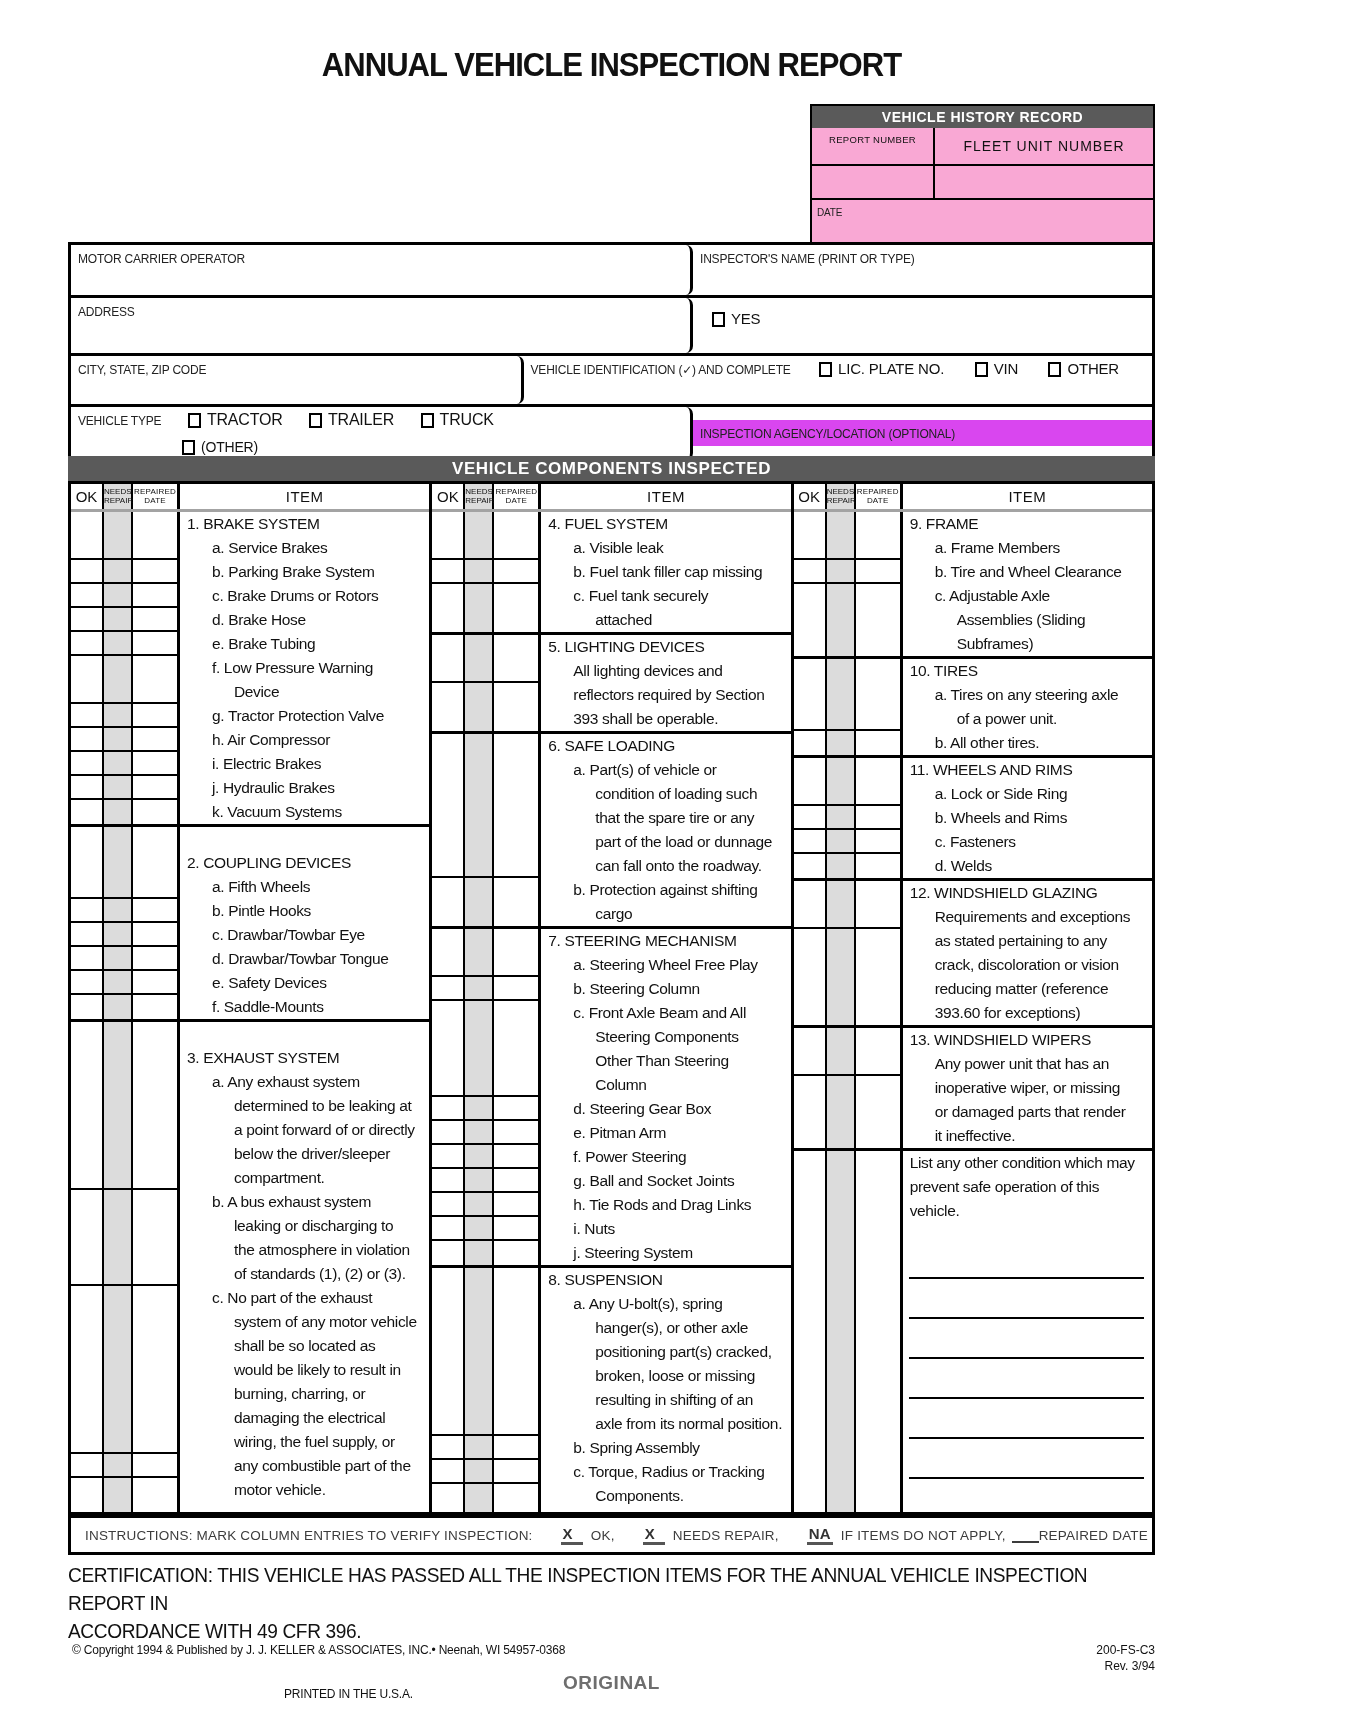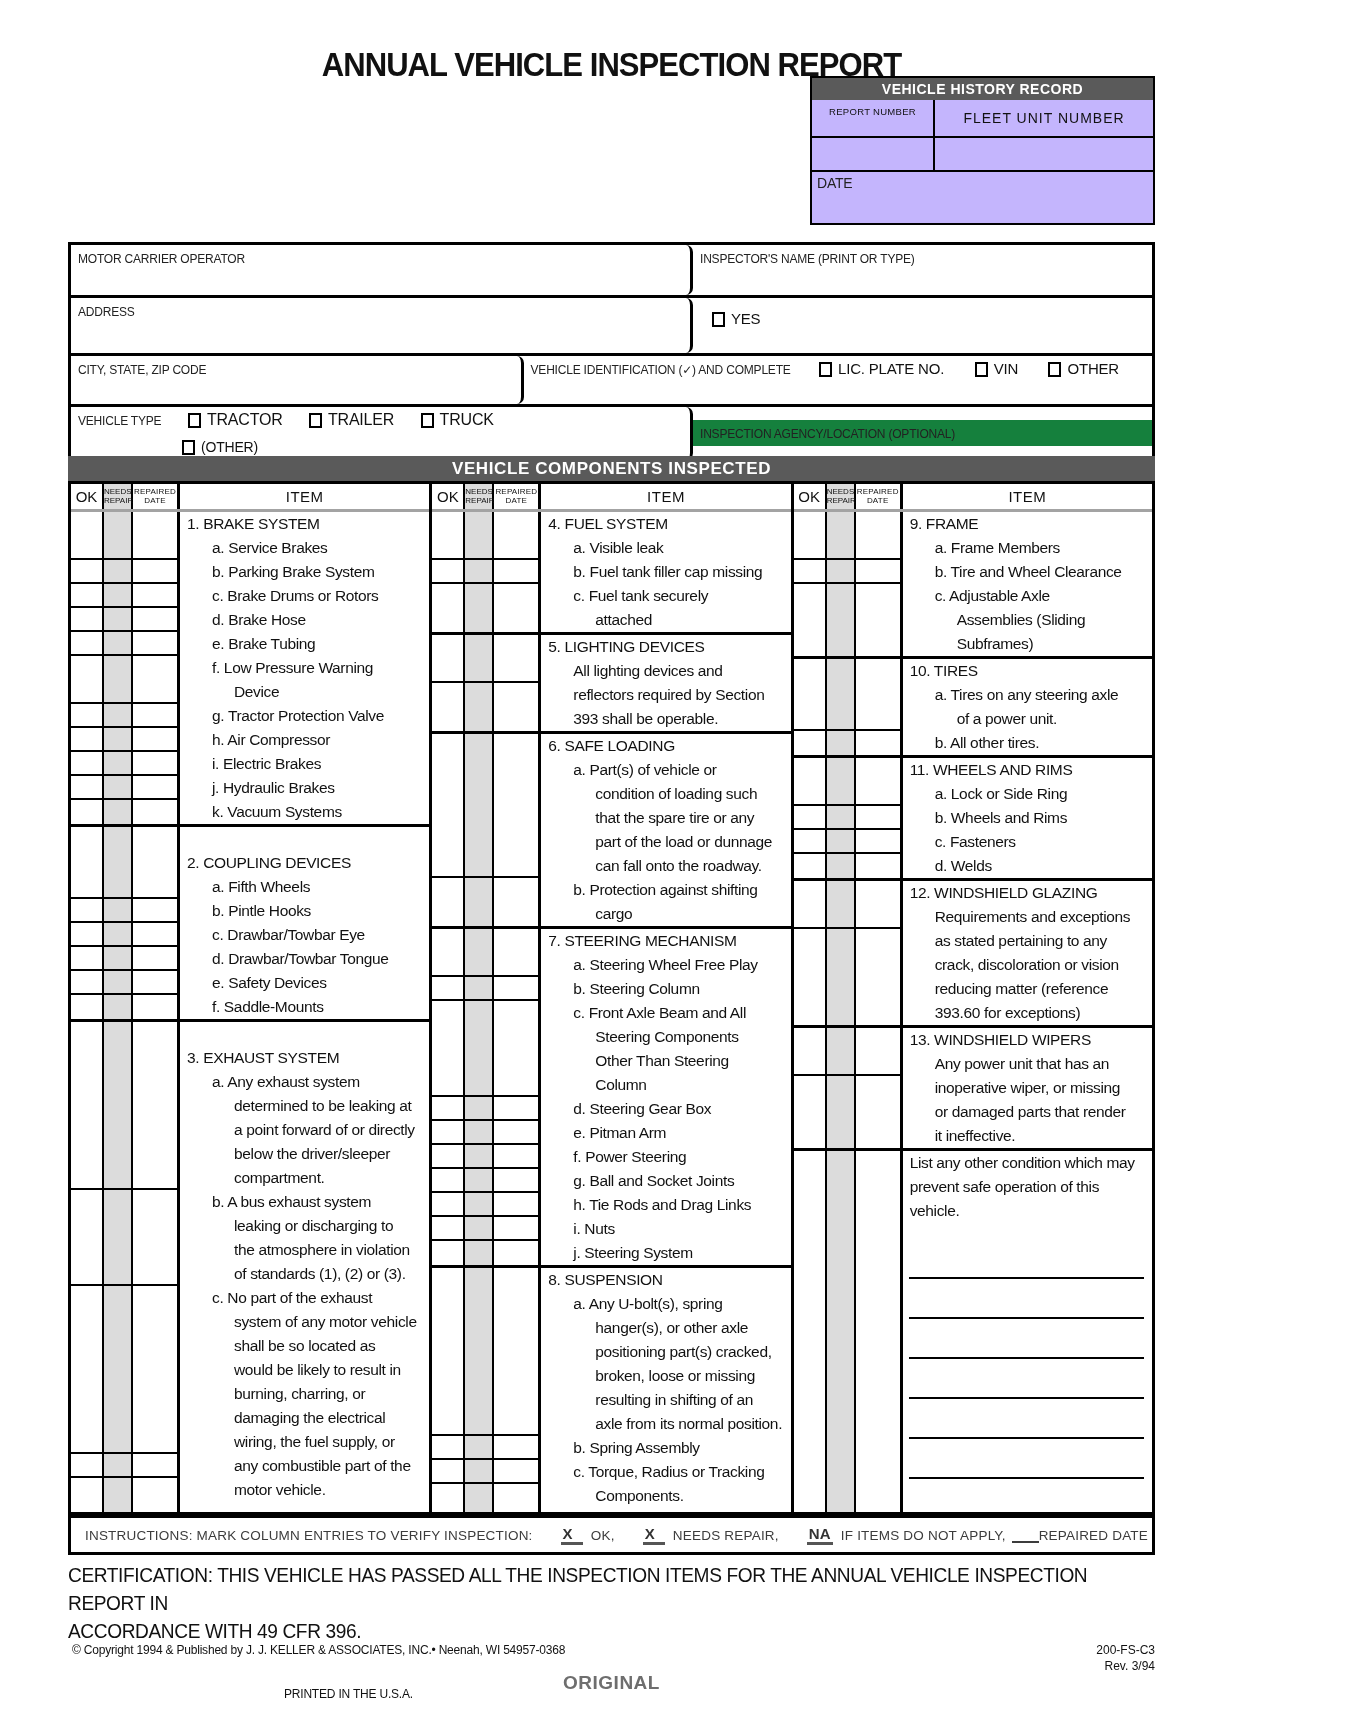--- a/index.html
+++ b/index.html
@@ -4,21 +4,21 @@
 <style>
   html,body{margin:0;padding:0;background:#fff;width:1350px;height:1725px;overflow:hidden;
     font-family:"Liberation Sans","DejaVu Sans",sans-serif;color:#111;}
   .page{position:relative;width:1350px;height:1725px;background:#fff;}
 
   
   .title{position:absolute;left:68px;top:46px;width:1087px;text-align:center;
     font-size:33px;font-weight:bold;letter-spacing:-1px;transform:scaleX(.94);}
 
   
-  .hist{position:absolute;left:810px;top:76px;width:345px;border:2px solid #000;box-sizing:border-box;background:#c4b5fd;}
+  .hist{position:absolute;left:810px;top:104px;width:345px;border:2px solid #000;box-sizing:border-box;background:#f9a8d4;}
   .hist-band{height:22px;line-height:22px;background:#5a5a5a;color:#fff;text-align:center;
     font-weight:bold;font-size:14px;letter-spacing:.5px;}
   .hist-cols{display:flex;height:36px;border-bottom:2px solid #000;}
   .hist-c1{width:123px;border-right:2px solid #000;box-sizing:border-box;text-align:center;
     font-size:9.5px;line-height:10px;padding-top:7px;letter-spacing:.3px;}
   .hist-c2{flex:1;text-align:center;font-size:14px;line-height:36px;letter-spacing:1px;}
   .hist-in{display:flex;height:32px;border-bottom:2px solid #000;}
   .hist-in .hist-c1{border-right:2px solid #000;}
   .hist-date{height:45px;font-size:14px;padding:3px 5px;letter-spacing:.3px;}
 
@@ -28,21 +28,21 @@
   .crow:last-child{border-bottom:none;align-items:center;}
   .ccell{position:relative;box-sizing:border-box;padding:4px 7px;}
   .cleft{width:622px;border-right:3px solid #000;border-radius:7px;}
   .cright{flex:1;}
   .flabel{font-size:12px;letter-spacing:-.2px;color:#222;}
   .cb{display:inline-block;width:13px;height:15px;border:2px solid #000;vertical-align:-3px;margin-right:6px;box-sizing:border-box;background:#fff;}
   .cbl{font-size:15px;letter-spacing:-.2px;}
   .opt{margin-right:26px;white-space:nowrap;}
   .typeline{font-size:16px;margin-left:22px;}
   .typeline .cbl{font-size:16px;}
-  .agency{background:#15803d;}
+  .agency{background:#d946ef;}
   .yesline{margin:8px 0 0 12px;}
   .otherline{margin:9px 0 0 104px;}
   .idline{white-space:nowrap;}
   .idline .flabel{margin-right:24px;}
 
   
   .vci-band{position:absolute;left:68px;top:456px;width:1087px;height:25px;background:#5a5a5a;
     color:#fff;text-align:center;font-weight:bold;font-size:17px;line-height:25px;letter-spacing:.6px;box-sizing:border-box;}
   .vci{position:absolute;left:68px;top:481px;width:1087px;border:3px solid #000;box-sizing:border-box;display:flex;background:#fff;}
   .group{flex:1 1 0;border-right:3px solid #000;display:flex;flex-direction:column;min-width:0;}
@@ -95,21 +95,21 @@
   <div class="hist">
     <div class="hist-band">VEHICLE HISTORY RECORD</div>
     <div class="hist-cols">
       <div class="hist-c1">REPORT NUMBER</div>
       <div class="hist-c2">FLEET UNIT NUMBER</div>
     </div>
     <div class="hist-in">
       <div class="hist-c1"></div>
       <div class="hist-c2"></div>
     </div>
-    <div class="hist-date"><span class="flabel" style="font-size:14px;">DATE</span></div>
+    <div class="hist-date"><span class="flabel" style="font-size:10px;">DATE</span></div>
   </div>
 
   <div class="carrier">
     <div class="crow" style="height:50px">
       <div class="ccell cleft">
         <span class="flabel">MOTOR CARRIER OPERATOR</span>
       </div>
       <div class="ccell cright">
         <span class="flabel">INSPECTOR'S NAME (PRINT OR TYPE)</span>
       </div>

